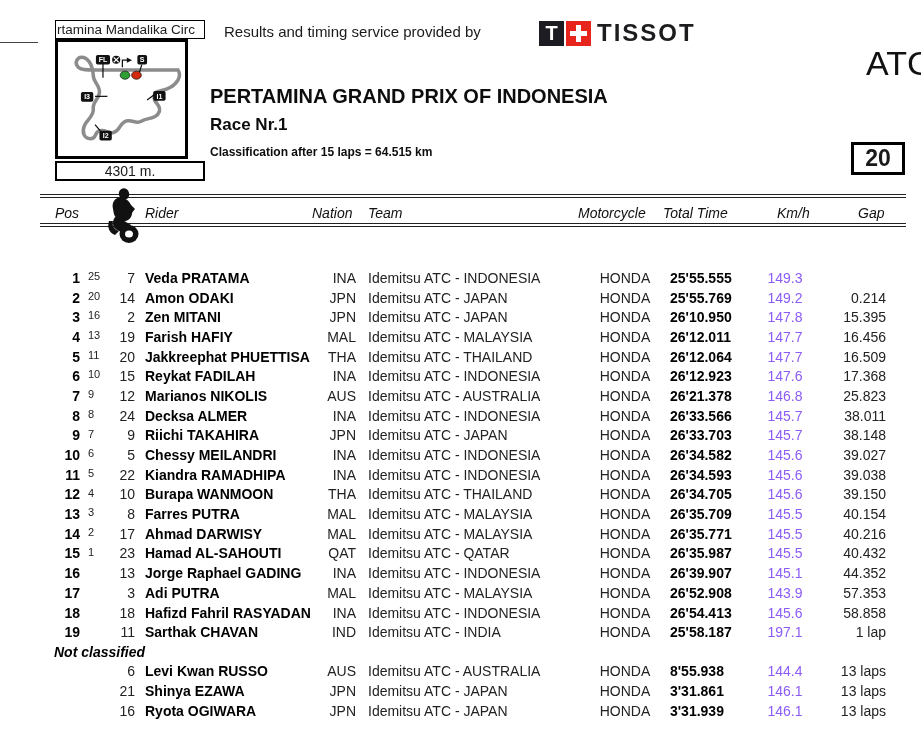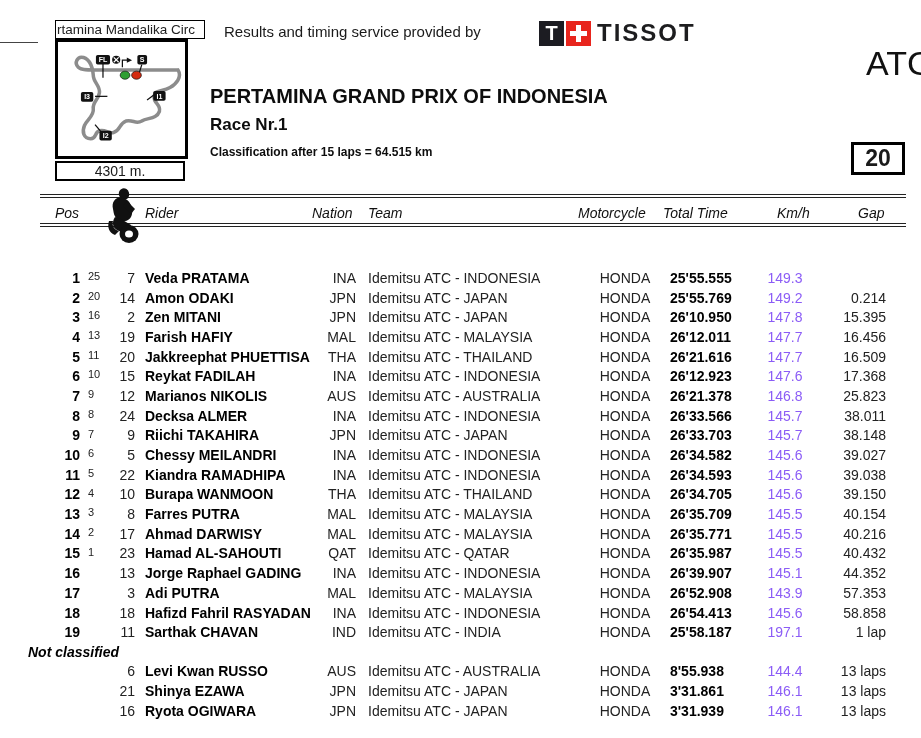--- a/index.html
+++ b/index.html
@@ -6,21 +6,21 @@
   html,body { width:921px; height:738px; background:#ffffff; overflow:hidden;
               font-family:"Liberation Sans","DejaVu Sans",sans-serif; color:#1a1a1a; }
   .abs { position:absolute; }
 
   
   .circuit-label-box { left:55px; top:20px; width:150px; height:19px; border:1px solid #000;
                        font-size:13.5px; line-height:17px; white-space:nowrap; overflow:hidden;
                        padding-left:1px; color:#222; }
   .map-box { left:55px; top:39px; width:133px; height:120px; border:3px solid #000; background:#fff; }
   .map-box svg { width:100%; height:100%; display:block; }
-  .length-box { left:55px; top:161px; width:130px; height:20px; border:2px solid #000;
+  .length-box { left:55px; top:161px; width:150px; height:20px; border:2px solid #000;
                 font-size:14px; text-align:center; line-height:17px; }
   .topleft-rule { left:0; top:42px; width:38px; border-top:1.5px solid #444; height:0; }
 
   
   .service-line { left:224px; top:23px; font-size:15px; }
   .tissot { left:539px; top:20px; display:flex; align-items:center; gap:2px; height:26px; }
   .sq { width:25px; height:25px; position:relative; }
   .sq-t { background:#1c1c22; color:#fff; font-weight:bold; font-size:20px; text-align:center; line-height:24px; }
   .sq-cross { background:#e8251d; }
   .sq-cross .bar-v { position:absolute; left:10px; top:4px; width:5px; height:17px; background:#fff; }
@@ -49,21 +49,21 @@
   .c-pos   { text-align:right; font-weight:bold; color:#000; }
   .c-pts   { font-size:11px; padding-left:8px; align-self:start; padding-top:2px; color:#222; }
   .c-num   { text-align:right; color:#222; }
   .c-name  { padding-left:10px; font-weight:bold; color:#000; white-space:nowrap; }
   .c-nat   { text-align:right; color:#222; }
   .c-team  { padding-left:12px; color:#222; white-space:nowrap; }
   .c-moto  { text-align:center; color:#222; }
   .c-time  { text-align:left; font-weight:bold; color:#000; }
   .c-kmh   { text-align:center; color:#8b5cf6; }
   .c-gap   { text-align:right; padding-right:20px; color:#222; }
-  .nc-label { left:28px; top:644px; font-size:14px; font-weight:bold; font-style:italic; color:#000; }
+  .nc-label { left:54px; top:644px; font-size:14px; font-weight:bold; font-style:italic; color:#000; }
 </style>
 </head>
 <body>
 
 <div class="abs topleft-rule"></div>
 
 <div class="abs circuit-label-box">
   <span>rtamina Mandalika Circ</span>
 </div>
 
@@ -209,21 +209,21 @@
   </div>
 
   <div class="rrow">
     <span class="c-pos">5</span>
     <span class="c-pts">11</span>
     <span class="c-num">20</span>
     <span class="c-name">Jakkreephat PHUETTISA</span>
     <span class="c-nat">THA</span>
     <span class="c-team">Idemitsu ATC - THAILAND</span>
     <span class="c-moto">HONDA</span>
-    <span class="c-time">26'21.616</span>
+    <span class="c-time">26'12.064</span>
     <span class="c-kmh">147.7</span>
     <span class="c-gap">16.509</span>
   </div>
 
   <div class="rrow">
     <span class="c-pos">6</span>
     <span class="c-pts">10</span>
     <span class="c-num">15</span>
     <span class="c-name">Reykat FADILAH</span>
     <span class="c-nat">INA</span>

